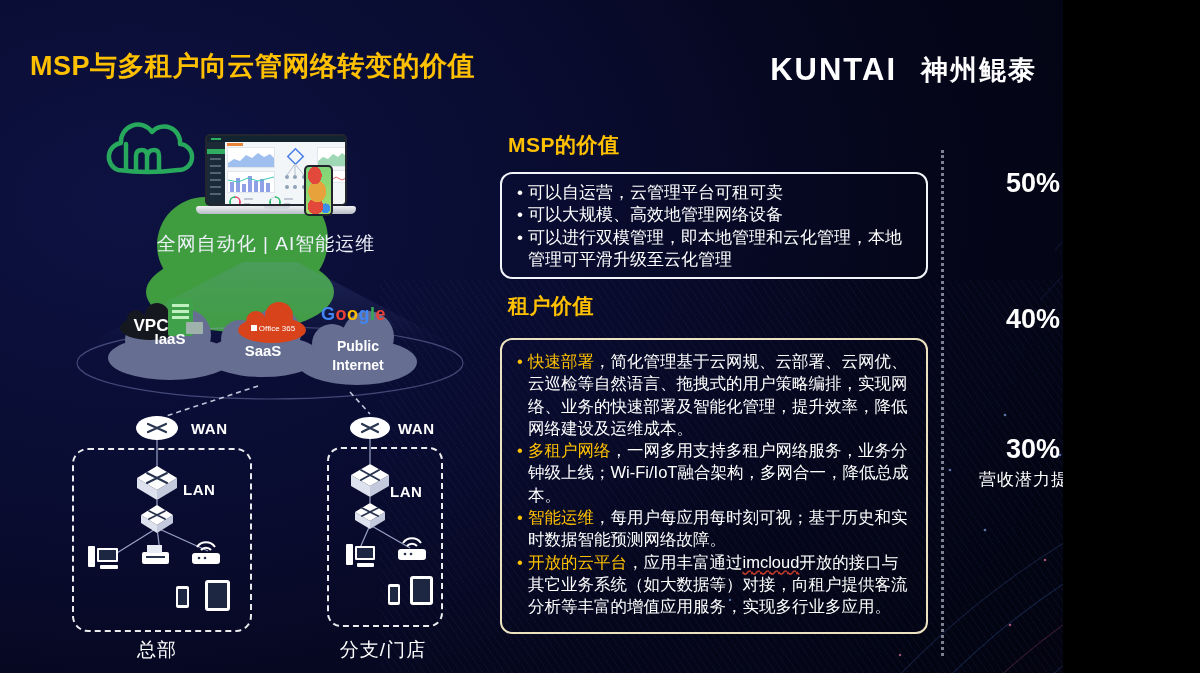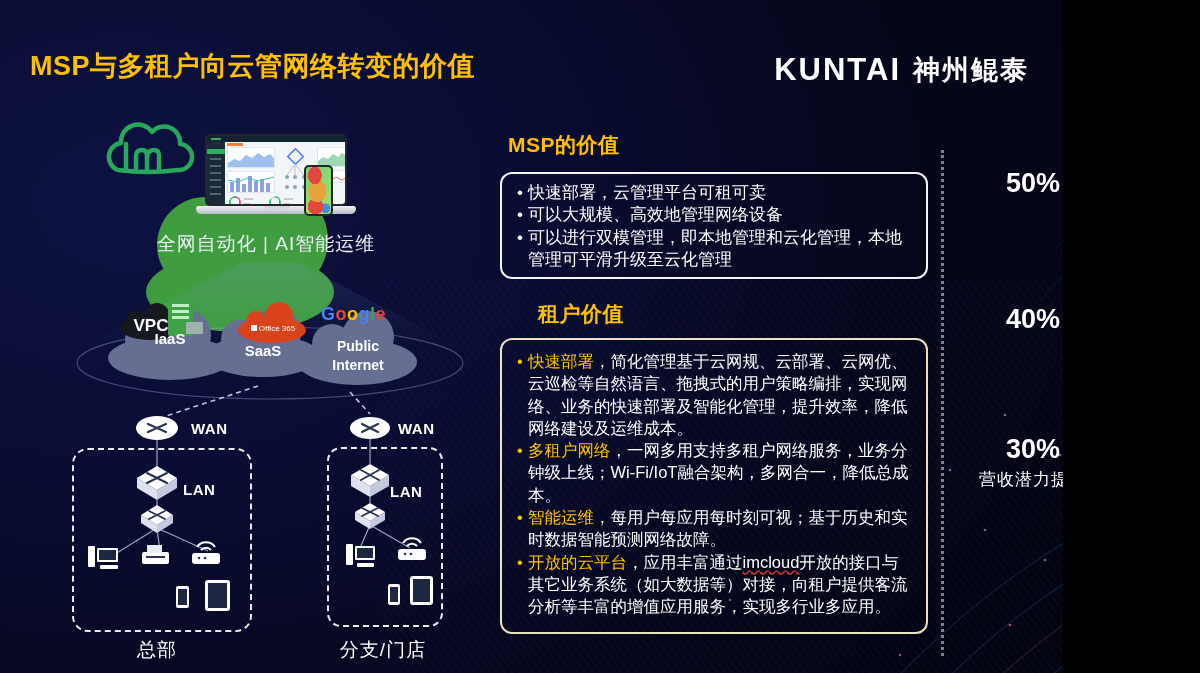--- a/index.html
+++ b/index.html
@@ -6,21 +6,21 @@
   .slide{position:relative;width:1063px;height:673px;overflow:hidden;
     font-family:"Liberation Sans","DejaVu Sans",sans-serif;
     background:radial-gradient(1100px 800px at 12% 30%, #0d1242 0%, #090c30 40%, #05061a 72%, #030410 100%);}
   .abs{position:absolute;}
   
   .stripes{position:absolute;left:380px;top:280px;right:0;bottom:0;
     background:repeating-linear-gradient(55deg, rgba(80,105,200,.07) 0 1px, transparent 1px 6px);}
   .bg-svg{position:absolute;left:0;top:0;width:1200px;height:673px;}
   
   .title{left:30px;top:48px;font-size:27px;font-weight:bold;color:#FFC000;letter-spacing:.5px;}
-  .logo{right:34px;top:52px;display:flex;align-items:center;gap:12px;color:#fff;}
+  .logo{right:26px;top:52px;display:flex;align-items:center;gap:24px;color:#fff;}
   .logo .en{font-size:31px;font-weight:bold;letter-spacing:2px;}
   .logo .cn{font-size:27px;font-weight:bold;letter-spacing:2px;}
   
   .caption{left:138px;top:231px;width:256px;text-align:center;font-size:19px;color:#eef1fa;letter-spacing:1px;}
   .cloud-label{position:absolute;text-align:center;color:#fff;font-weight:bold;font-size:15px;}
   .pubint{font-size:14px;line-height:1.35;}
   .vpc-label{left:131px;top:316px;width:40px;text-align:center;color:#fff;font-size:17px;font-weight:bold;}
   .o365{left:243px;top:324px;width:60px;text-align:center;color:#fff;font-size:8px;white-space:nowrap;}
   .o365 i{display:inline-block;width:6px;height:6px;background:#fff;margin-right:2px;}
   .google{left:321px;top:304px;font-size:18px;font-weight:bold;letter-spacing:.5px;}
@@ -346,34 +346,34 @@
   <div class="sitebox" style="left:72px;top:448px;width:176px;height:180px;"></div>
   <div class="sitebox" style="left:327px;top:447px;width:112px;height:176px;border-radius:14px;"></div>
   <div class="sitecap" style="left:117px;top:637px;width:80px;">总部</div>
   <div class="sitecap" style="left:328px;top:637px;width:110px;">分支/门店</div>
 
   <div class="sec-head" style="left:508px;top:131px;">MSP的价值</div>
   <div class="valbox" id="msp-box">
     <ul id="msp-list">
         <li>
           <span class="dot">•</span>
-          <span>快速部署，云管理平台可租可卖</span>
+          <span>可以自运营，云管理平台可租可卖</span>
         </li>
         <li>
           <span class="dot">•</span>
           <span>可以大规模、高效地管理网络设备</span>
         </li>
         <li>
           <span class="dot">•</span>
           <span>可以进行双模管理，即本地管理和云化管理，本地管理可平滑升级至云化管理</span>
         </li>
       </ul>
   </div>
 
-  <div class="sec-head" style="left:508px;top:300px;margin-left:30px;">租户价值</div>
+  <div class="sec-head" style="left:508px;top:292px;">租户价值</div>
   <div class="valbox" id="tenant-box">
     <ul id="tenant-list">
         <li>
           <span class="dot">•</span>
           <span><span class="lead">快速部署</span>，简化管理基于云网规、云部署、云网优、云巡检等自然语言、拖拽式的用户策略编排，实现网络、业务的快速部署及智能化管理，提升效率，降低网络建设及运维成本。</span>
         </li>
         <li>
           <span class="dot">•</span>
           <span><span class="lead">多租户网络</span>，一网多用支持多租户网络服务，业务分钟级上线；Wi-Fi/IoT融合架构，多网合一，降低总成本。</span>
         </li>

